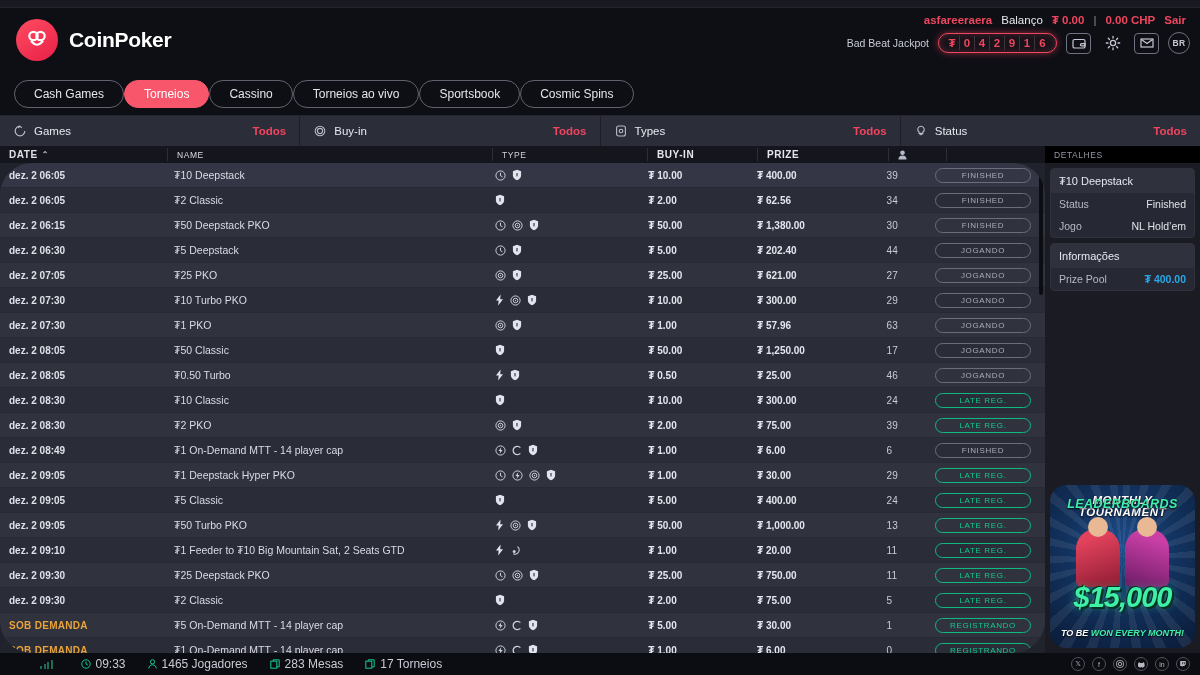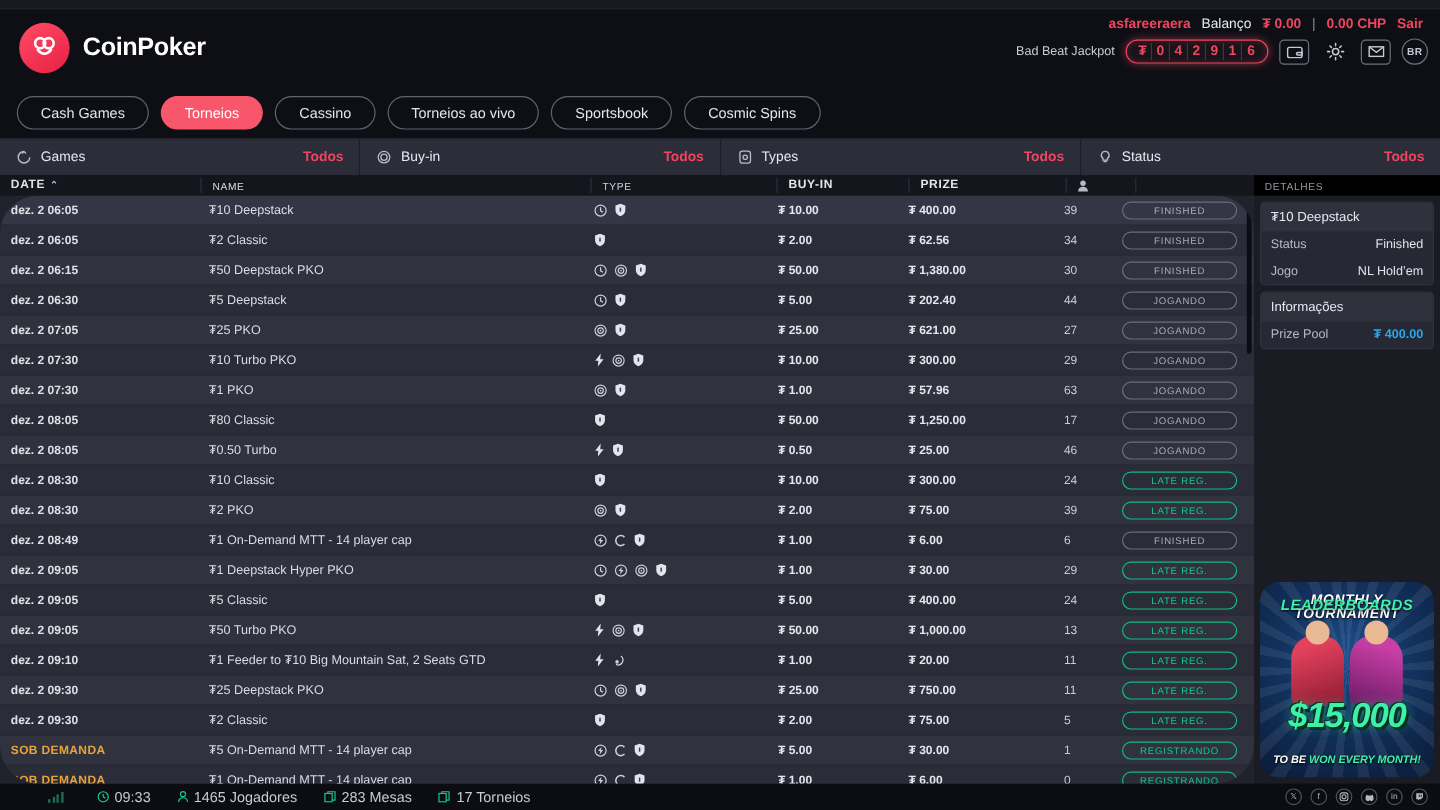--- a/index.html
+++ b/index.html
@@ -38,21 +38,21 @@
     box-shadow:0 0 7px rgba(240,69,94,.55), inset 0 0 6px rgba(240,69,94,.25);
   }
   .jp-d{ width:15px; text-align:center; font-size:11.5px; font-weight:bold; color:#f0455e; border-right:1px solid #41333c; padding:1px 0; }
   .jp-d:last-child{ border-right:none; }
   .jp-d.sym{ color:#f0455e; }
   .hdr-ico{ width:25px; height:21px; border:1px solid #6e7180; border-radius:4px; display:flex; align-items:center; justify-content:center; color:#c6c9d4; }
   .hdr-ico.round{ width:22px; height:22px; border-radius:50%; font-size:8.5px; font-weight:bold; letter-spacing:.3px; }
   .hdr-ico.bare{ border:none; }
 
   
-  .navbar{ height:44px; flex:0 0 auto; background:#0e0f15; display:flex; align-items:center; gap:10px; padding:0 14px; border-bottom:1px solid #23242e; }
+  .navbar{ height:44px; flex:0 0 auto; background:#0e0f15; display:flex; align-items:center; padding:0 14px; border-bottom:1px solid #23242e; }
   .tab{
     height:28px; padding:0 19px; border-radius:14px; border:1px solid #60636f;
     display:flex; align-items:center; justify-content:center;
     font-size:12px; color:#e3e5ec; background:transparent; white-space:nowrap;
   }
   .tab.active{ background:#f8566b; border-color:#f8566b; color:#fff; }
 
   
   .filterbar{ height:30px; flex:0 0 auto; background:#2b2d39; display:flex; }
   .filter{ flex:1; display:flex; align-items:center; padding:0 13px; border-right:1px solid #1d1e27; }
@@ -449,21 +449,21 @@
               </div>
               <div class="cell c-buy">₮ 1.00</div>
               <div class="cell c-prize">₮ 57.96</div>
               <div class="cell c-plr">63</div>
               <div class="cell c-stat">
                 <div class="pill">JOGANDO</div>
               </div>
             </div>
             <div class="row">
               <div class="cell c-date">dez. 2 08:05</div>
-              <div class="cell c-name">₮80 Classic</div>
+              <div class="cell c-name">₮50 Classic</div>
               <div class="cell c-type">
                 <span>
                   <svg width="10" height="12" viewBox="0 0 10 12">
                     <path d="M5 .7 9.1 2.2v4.1c0 2.4-1.7 4.1-4.1 4.9C2.6 10.4.9 8.7.9 6.3V2.2z" fill="#e2e5ed"></path>
                     <rect x="4.4" y="4" width="1.2" height="3.4" fill="#3a3c48"></rect>
                   </svg>
                 </span>
               </div>
               <div class="cell c-buy">₮ 50.00</div>
               <div class="cell c-prize">₮ 1,250.00</div>

